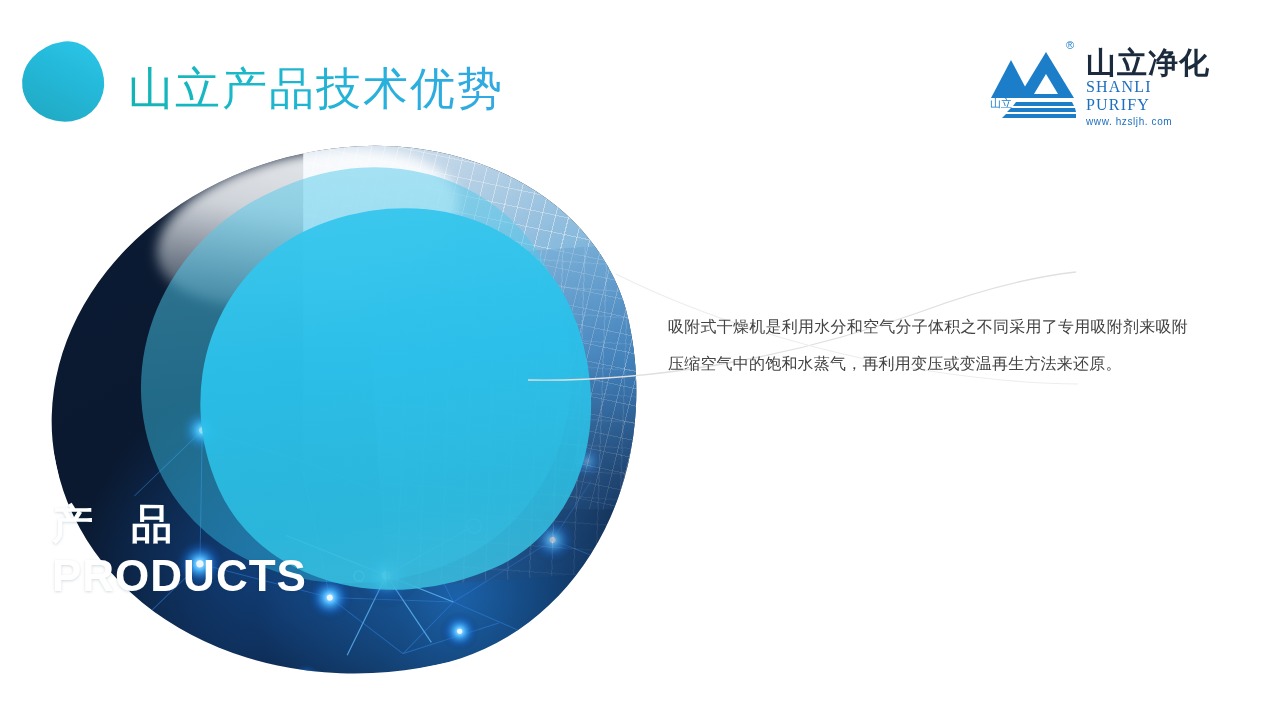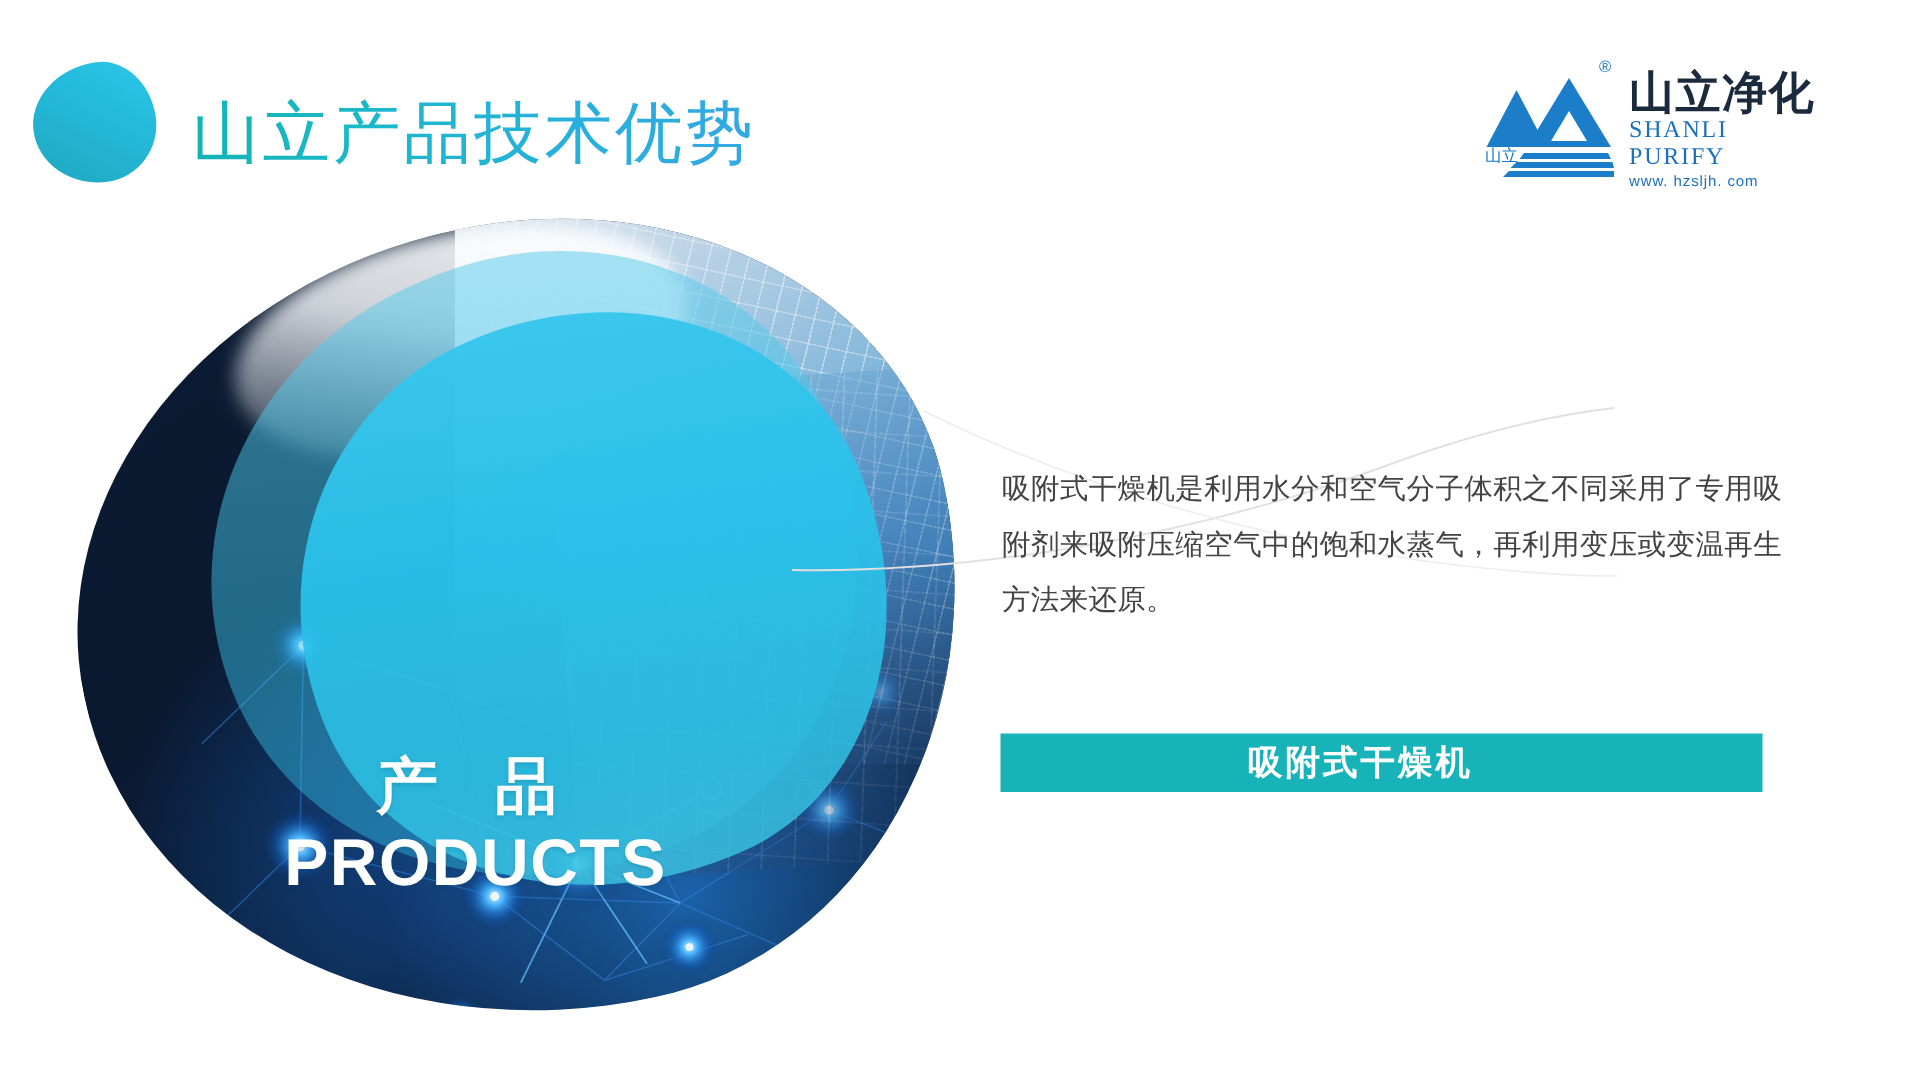--- a/index.html
+++ b/index.html
@@ -197,21 +197,21 @@
     height: 73%;
     background: linear-gradient(195deg, rgba(59,200,238,0.97) 0%, rgba(42,192,234,0.95) 42%, rgba(44,190,226,0.88) 72%, rgba(70,198,226,0.78) 100%);
     border-radius: 48% 52% 44% 56% / 52% 46% 54% 48%;
     transform: rotate(-12deg);
   }
   .hero-label {
     position: absolute;
     left: 0;
     top: 348px;
     width: 530px;
-    text-align: center;
+    text-align: left;
     color: #ffffff;
     z-index: 6;
   }
   .hero-label-cn {
     font-size: 41px;
     line-height: 52px;
     font-weight: 700;
     letter-spacing: 12px;
     font-family: "DejaVu Sans", "Liberation Sans", sans-serif;
     text-shadow: 0 1px 3px rgba(0,60,90,0.18);
@@ -234,21 +234,21 @@
     height: 160px;
     pointer-events: none;
   }
 
   
   .body-text {
     position: absolute;
     left: 668px;
     top: 308px;
     width: 520px;
-    font-size: 19px;
+    font-size: 16px;
     line-height: 37px;
     color: #434343;
     font-family: "DejaVu Sans", "Liberation Sans", sans-serif;
     letter-spacing: 0.2px;
     text-align: justify;
   }
 
   
   .banner {
     position: absolute;
@@ -371,17 +371,14 @@
     </div>
   </div>
 
   <svg class="leader" viewBox="0 0 560 160">
     <path d="M8,110 C120,112 260,92 400,42 C470,16 520,6 556,2" fill="none" stroke="#e0e0e0" stroke-width="1.3"></path>
     <path d="M96,4 C180,46 300,86 430,104 C490,112 532,114 558,114" fill="none" stroke="#ededed" stroke-width="1.1"></path>
   </svg>
 
   <div class="body-text">吸附式干燥机是利用水分和空气分子体积之不同采用了专用吸附剂来吸附压缩空气中的饱和水蒸气，再利用变压或变温再生方法来还原。</div>
 
-  <div class="banner">
-    <span class="banner-text">吸附式干燥机</span>
-  </div>
 
 </div>
 
 </body></html>

